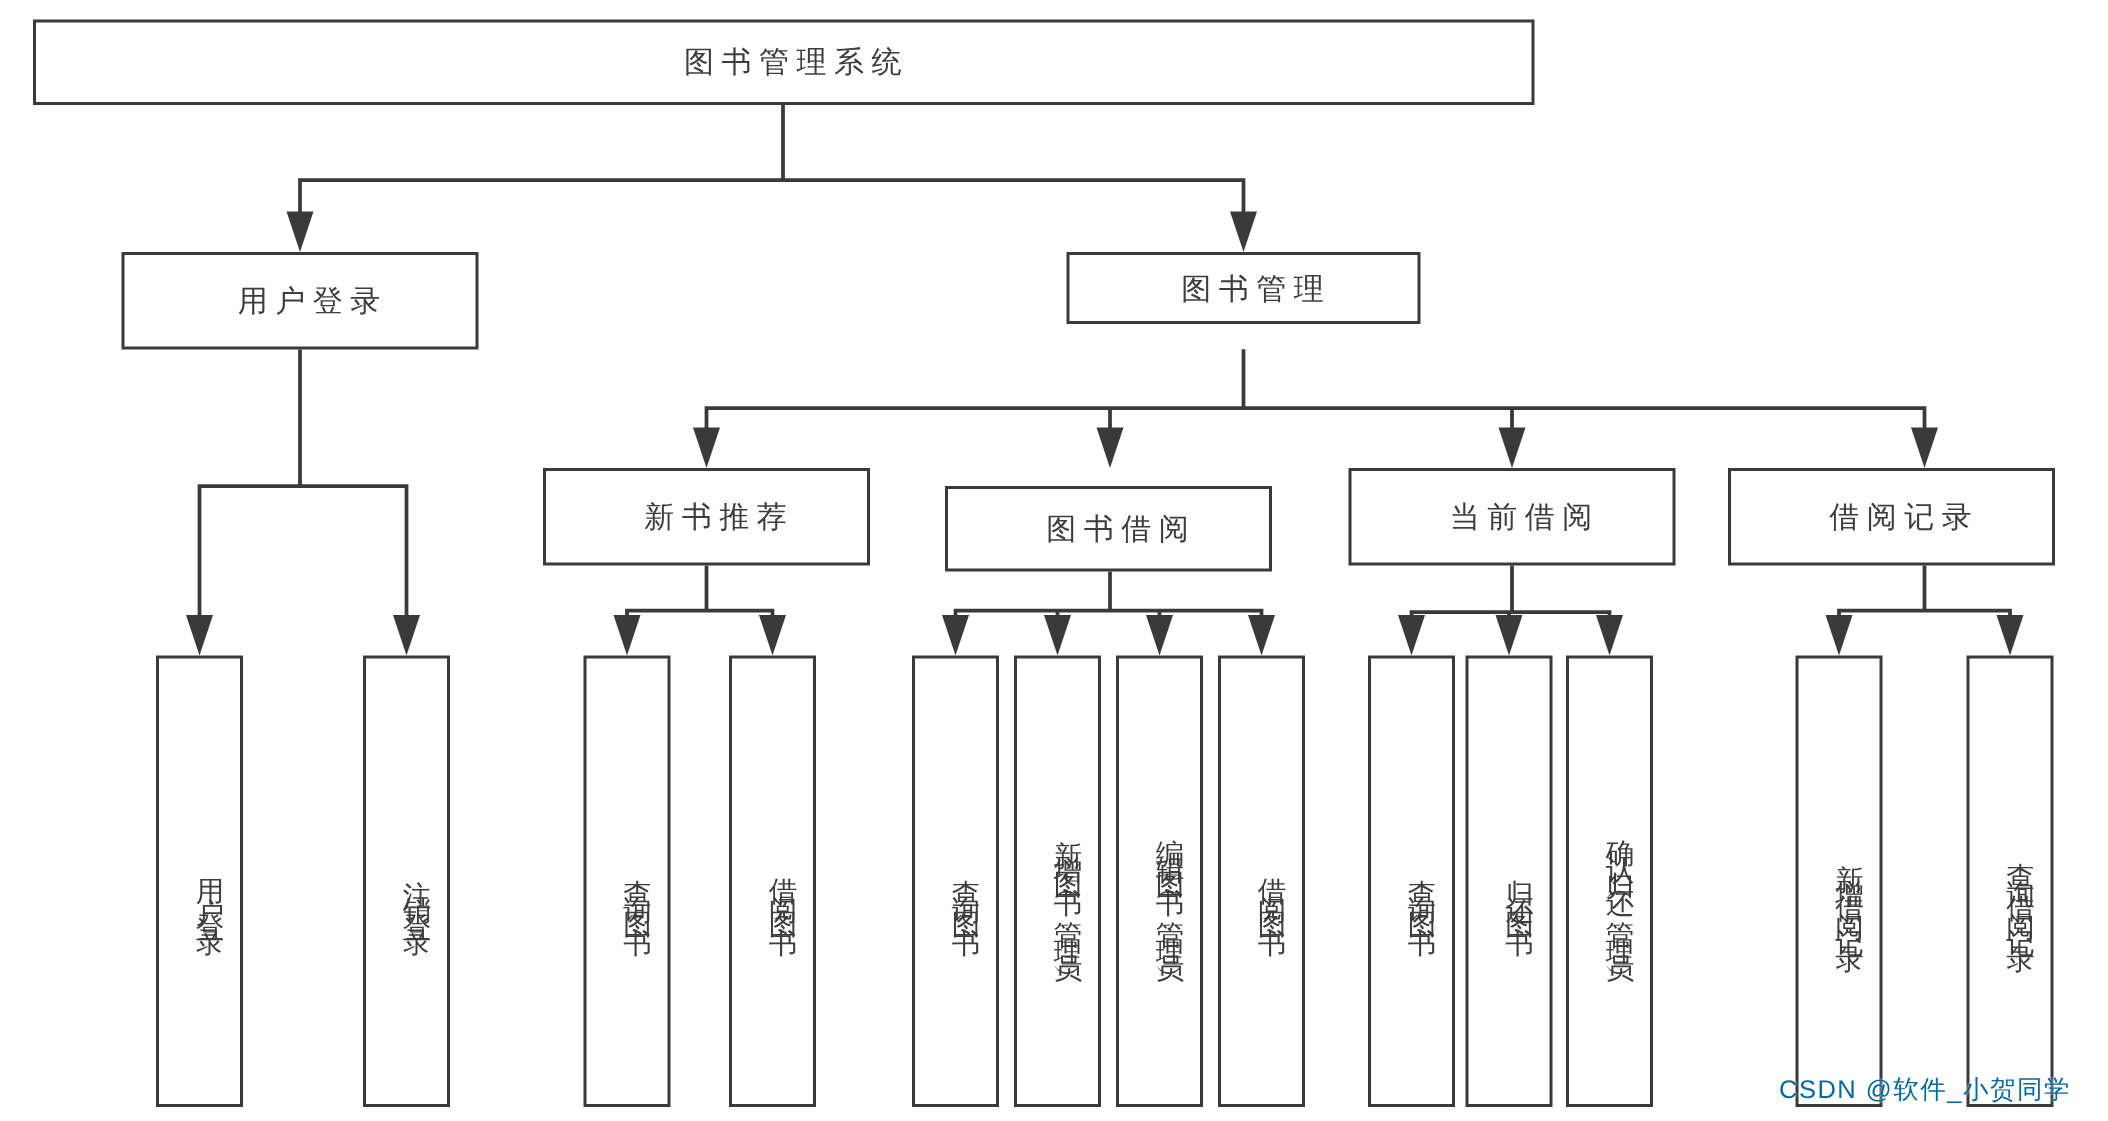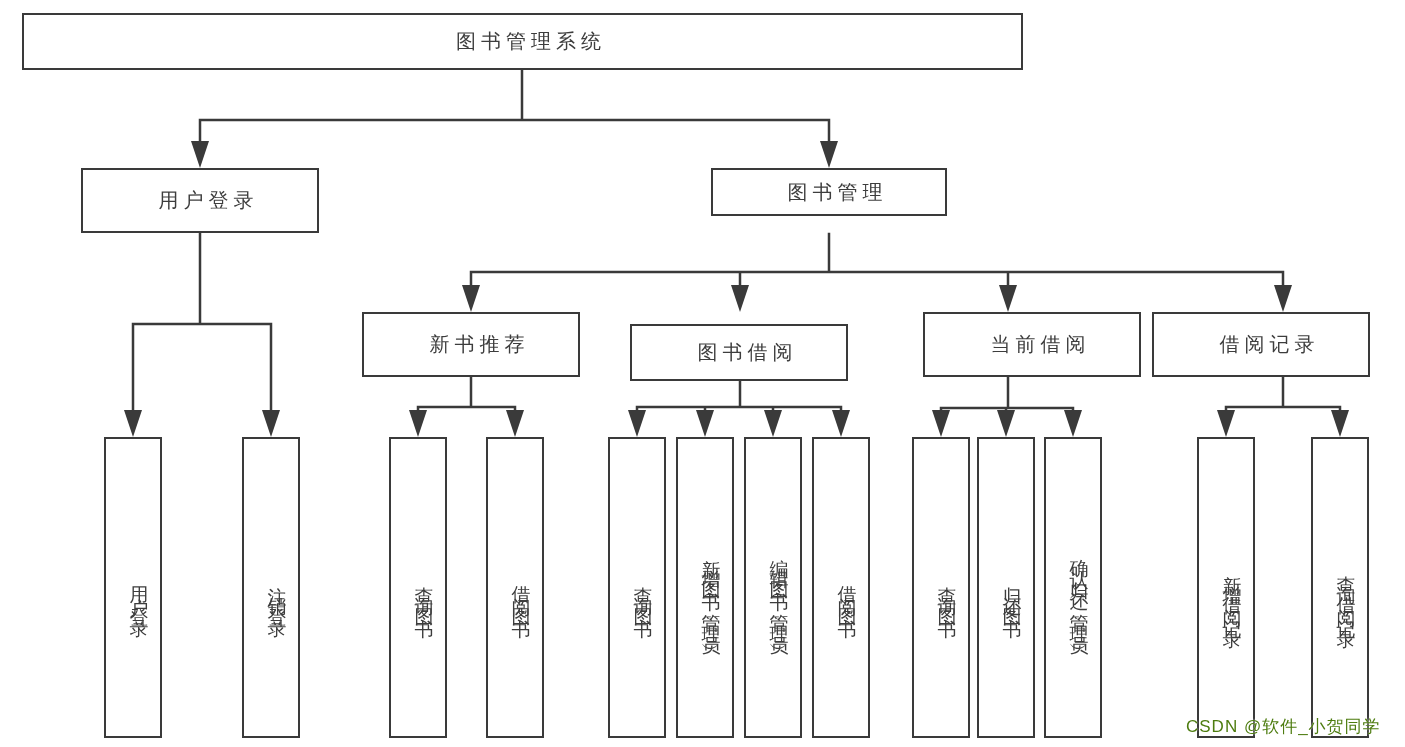--- a/index.html
+++ b/index.html
@@ -103,21 +103,21 @@
       </div>
       <div class="node" style="left: 711px; top: 168px; width: 236px; height: 48px;">
         <span class="label">图书管理</span>
       </div>
       <div class="node" style="left: 362px; top: 312px; width: 218px; height: 65px;">
         <span class="label">新书推荐</span>
       </div>
       <div class="node" style="left: 630px; top: 312px; width: 218px; height: 57px; margin-top: 12px;">
         <span class="label">图书借阅</span>
       </div>
-      <div class="node" style="left: 899px; top: 312px; width: 218px; height: 65px; margin-left: 24px;">
+      <div class="node" style="left: 899px; top: 312px; width: 218px; height: 65px;">
         <span class="label">当前借阅</span>
       </div>
       <div class="node" style="left: 1152px; top: 312px; width: 218px; height: 65px;">
         <span class="label">借阅记录</span>
       </div>
       <div class="node vertical" style="left: 104px; top: 437px; width: 58px; height: 301px;">
         <span class="label">用户登录</span>
       </div>
       <div class="node vertical" style="left: 242px; top: 437px; width: 58px; height: 301px;">
         <span class="label">注销登录</span>
@@ -149,14 +149,14 @@
       <div class="node vertical" style="left: 1044px; top: 437px; width: 58px; height: 301px;">
         <span class="label">确认归还（管理员）</span>
       </div>
       <div class="node vertical" style="left: 1197px; top: 437px; width: 58px; height: 301px;">
         <span class="label">新增借阅记录</span>
       </div>
       <div class="node vertical" style="left: 1311px; top: 437px; width: 58px; height: 301px;">
         <span class="label">查询借阅记录</span>
       </div>
     </div>
-  <div class="watermark" style="color: #4d7c0f;">CSDN @软件_小贺同学</div>
+  <div class="watermark" style="color: #0369a1;">CSDN @软件_小贺同学</div>
 </div>
 
 </body></html>

